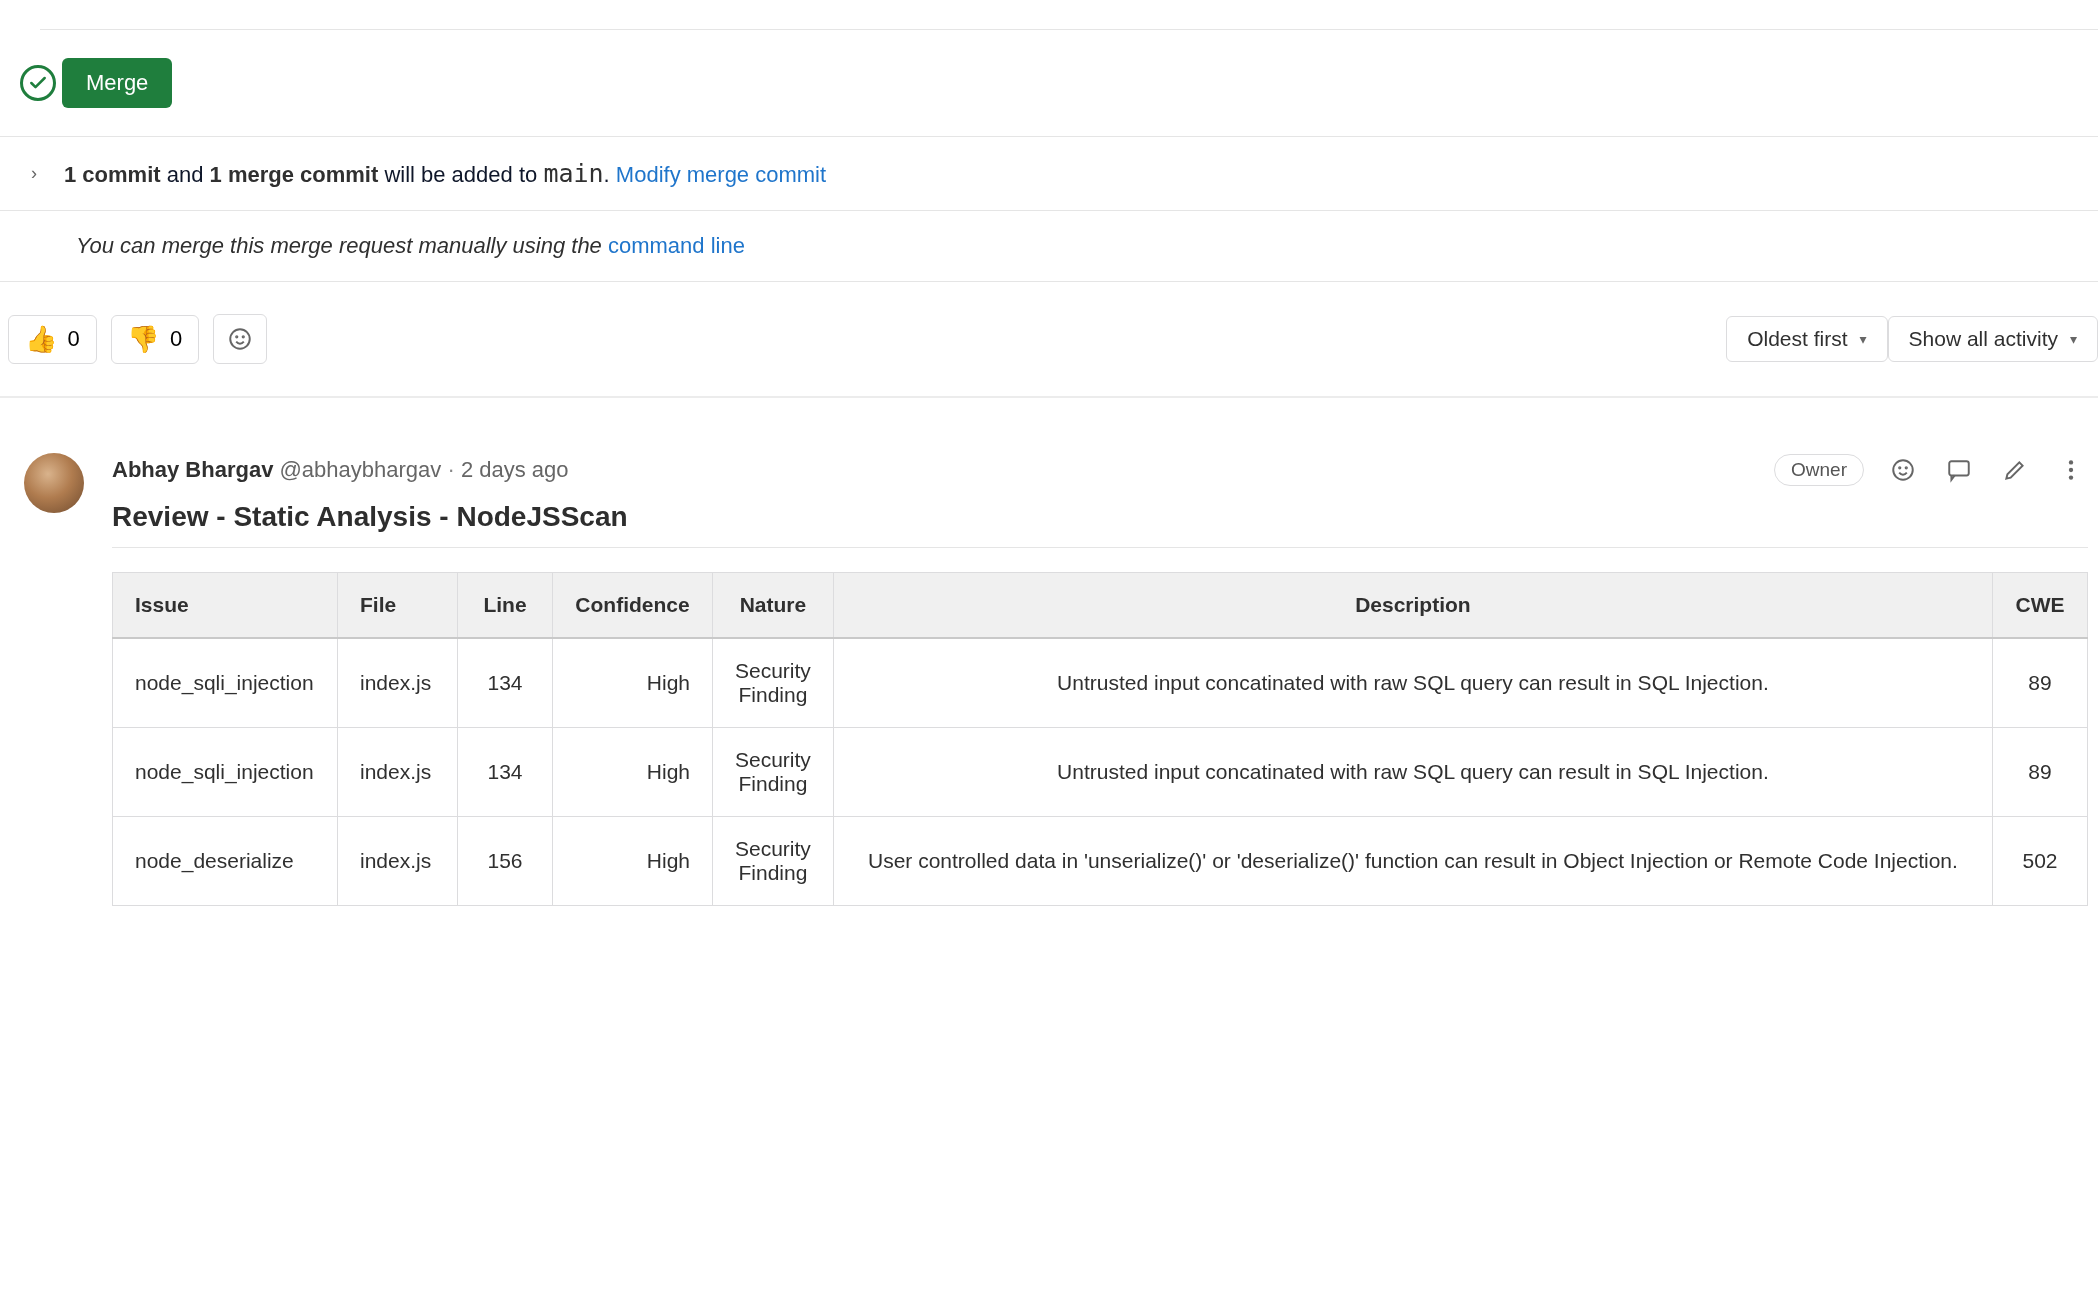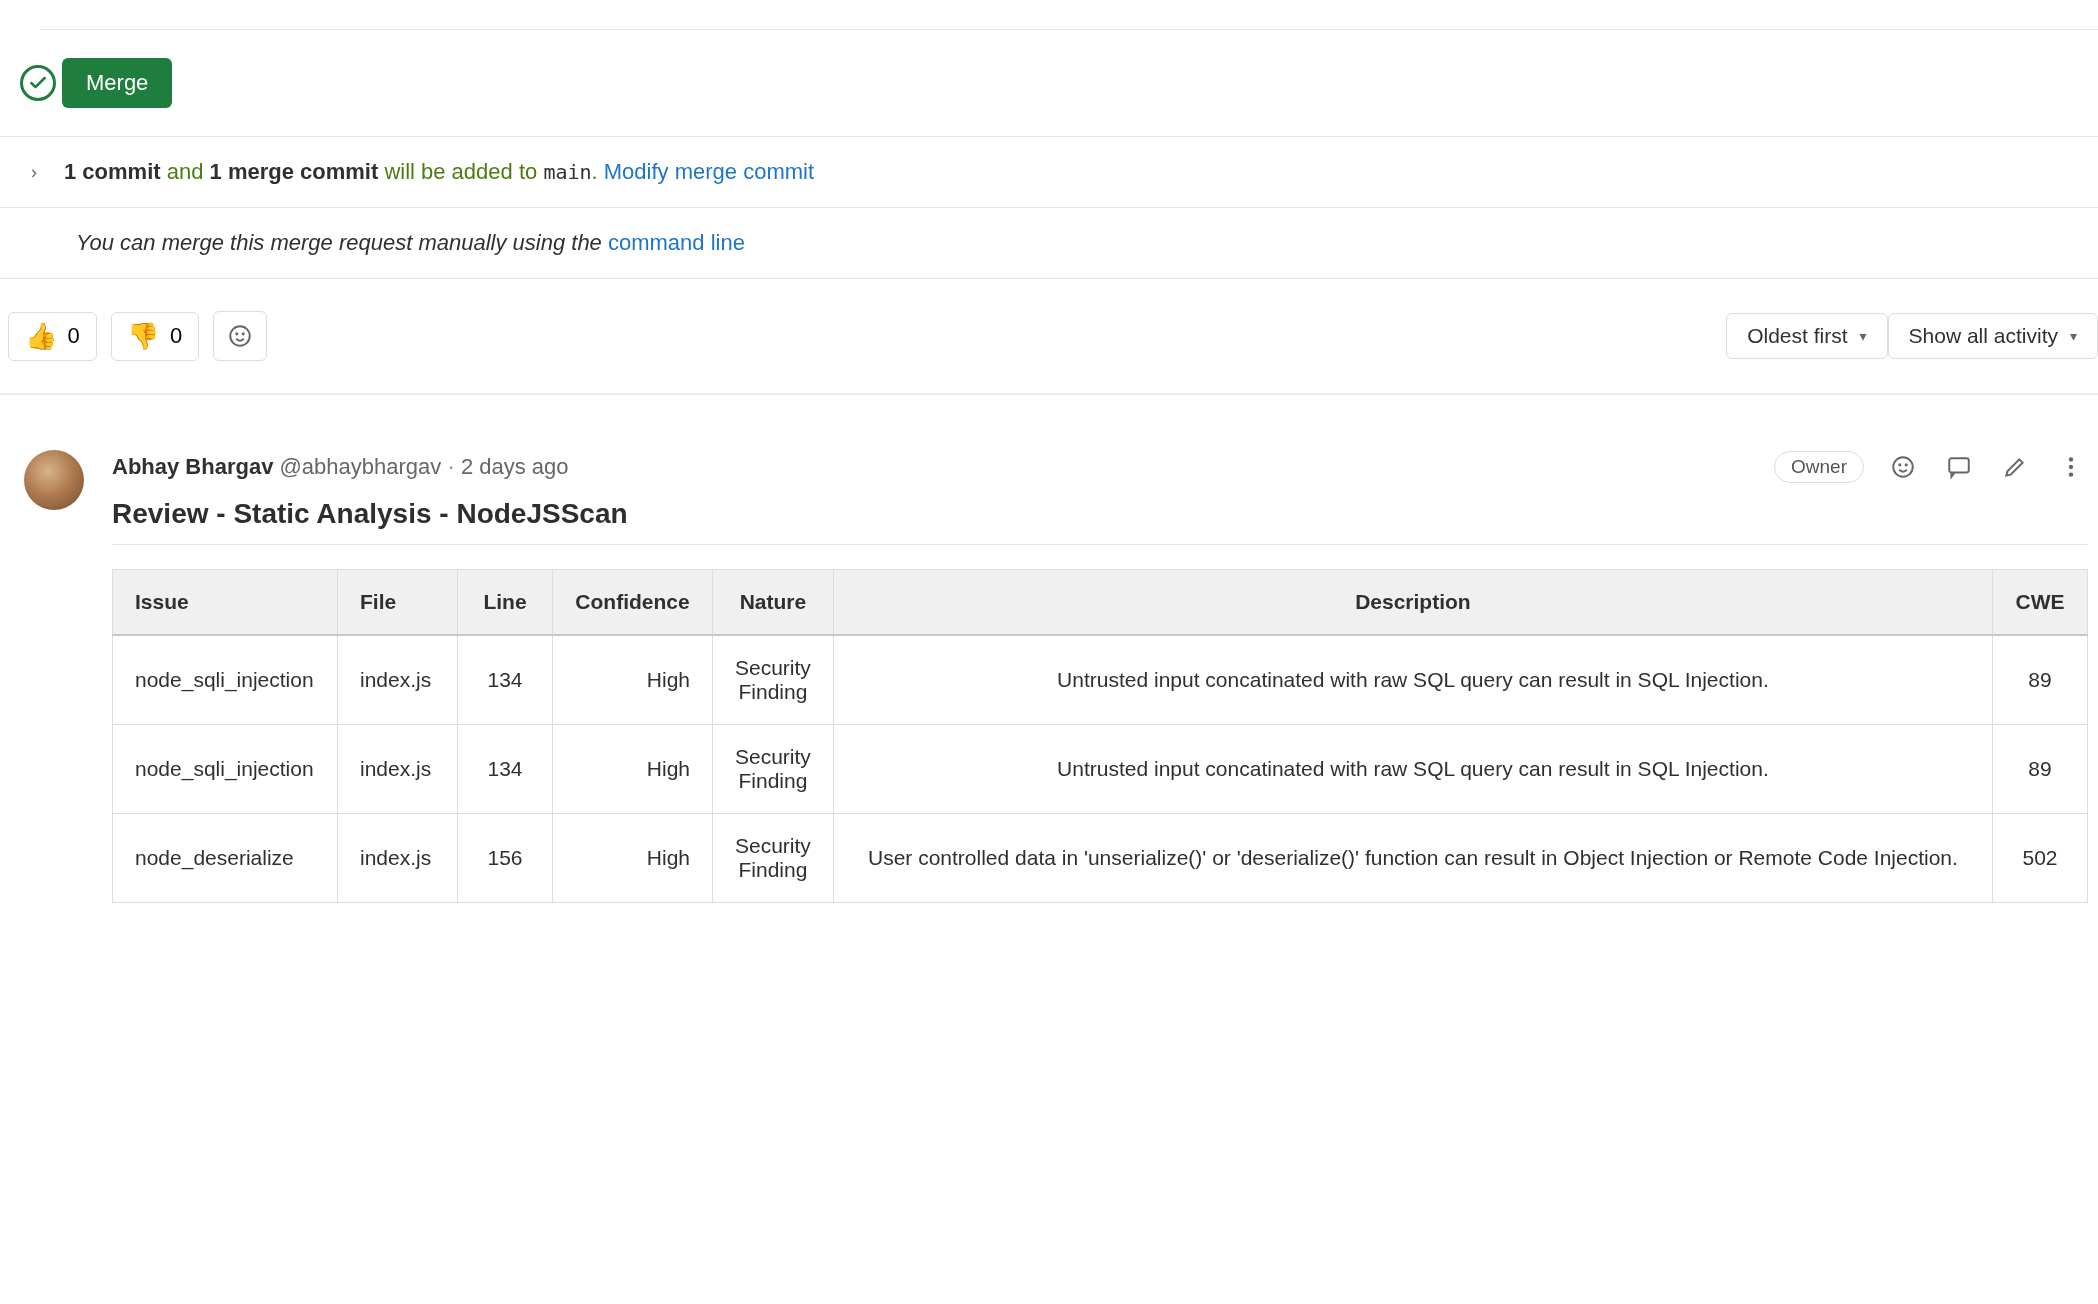--- a/index.html
+++ b/index.html
@@ -49,24 +49,24 @@
     font-size: 22px;
   }
   .chevron {
     color: #666;
     font-size: 18px;
     width: 20px;
     text-align: center;
     cursor: pointer;
   }
   .commit-text .bold { font-weight: 700; }
-  .commit-text .plain { color: #4d7c0f; }
+  .commit-text .plain { color: #0f172a; }
   .commit-text code {
     font-family: ui-monospace, SFMono-Regular, Menlo, monospace;
-    font-size: 20px;
+    font-size: 25px;
   }
   a.link { color: #1f75cb; text-decoration: none; }
   .manual-row {
     padding: 22px 0 22px 76px;
     border-bottom: 1px solid #e5e5e5;
     font-size: 22px;
     font-style: italic;
     color: #303030;
   }
   .controls-row {

